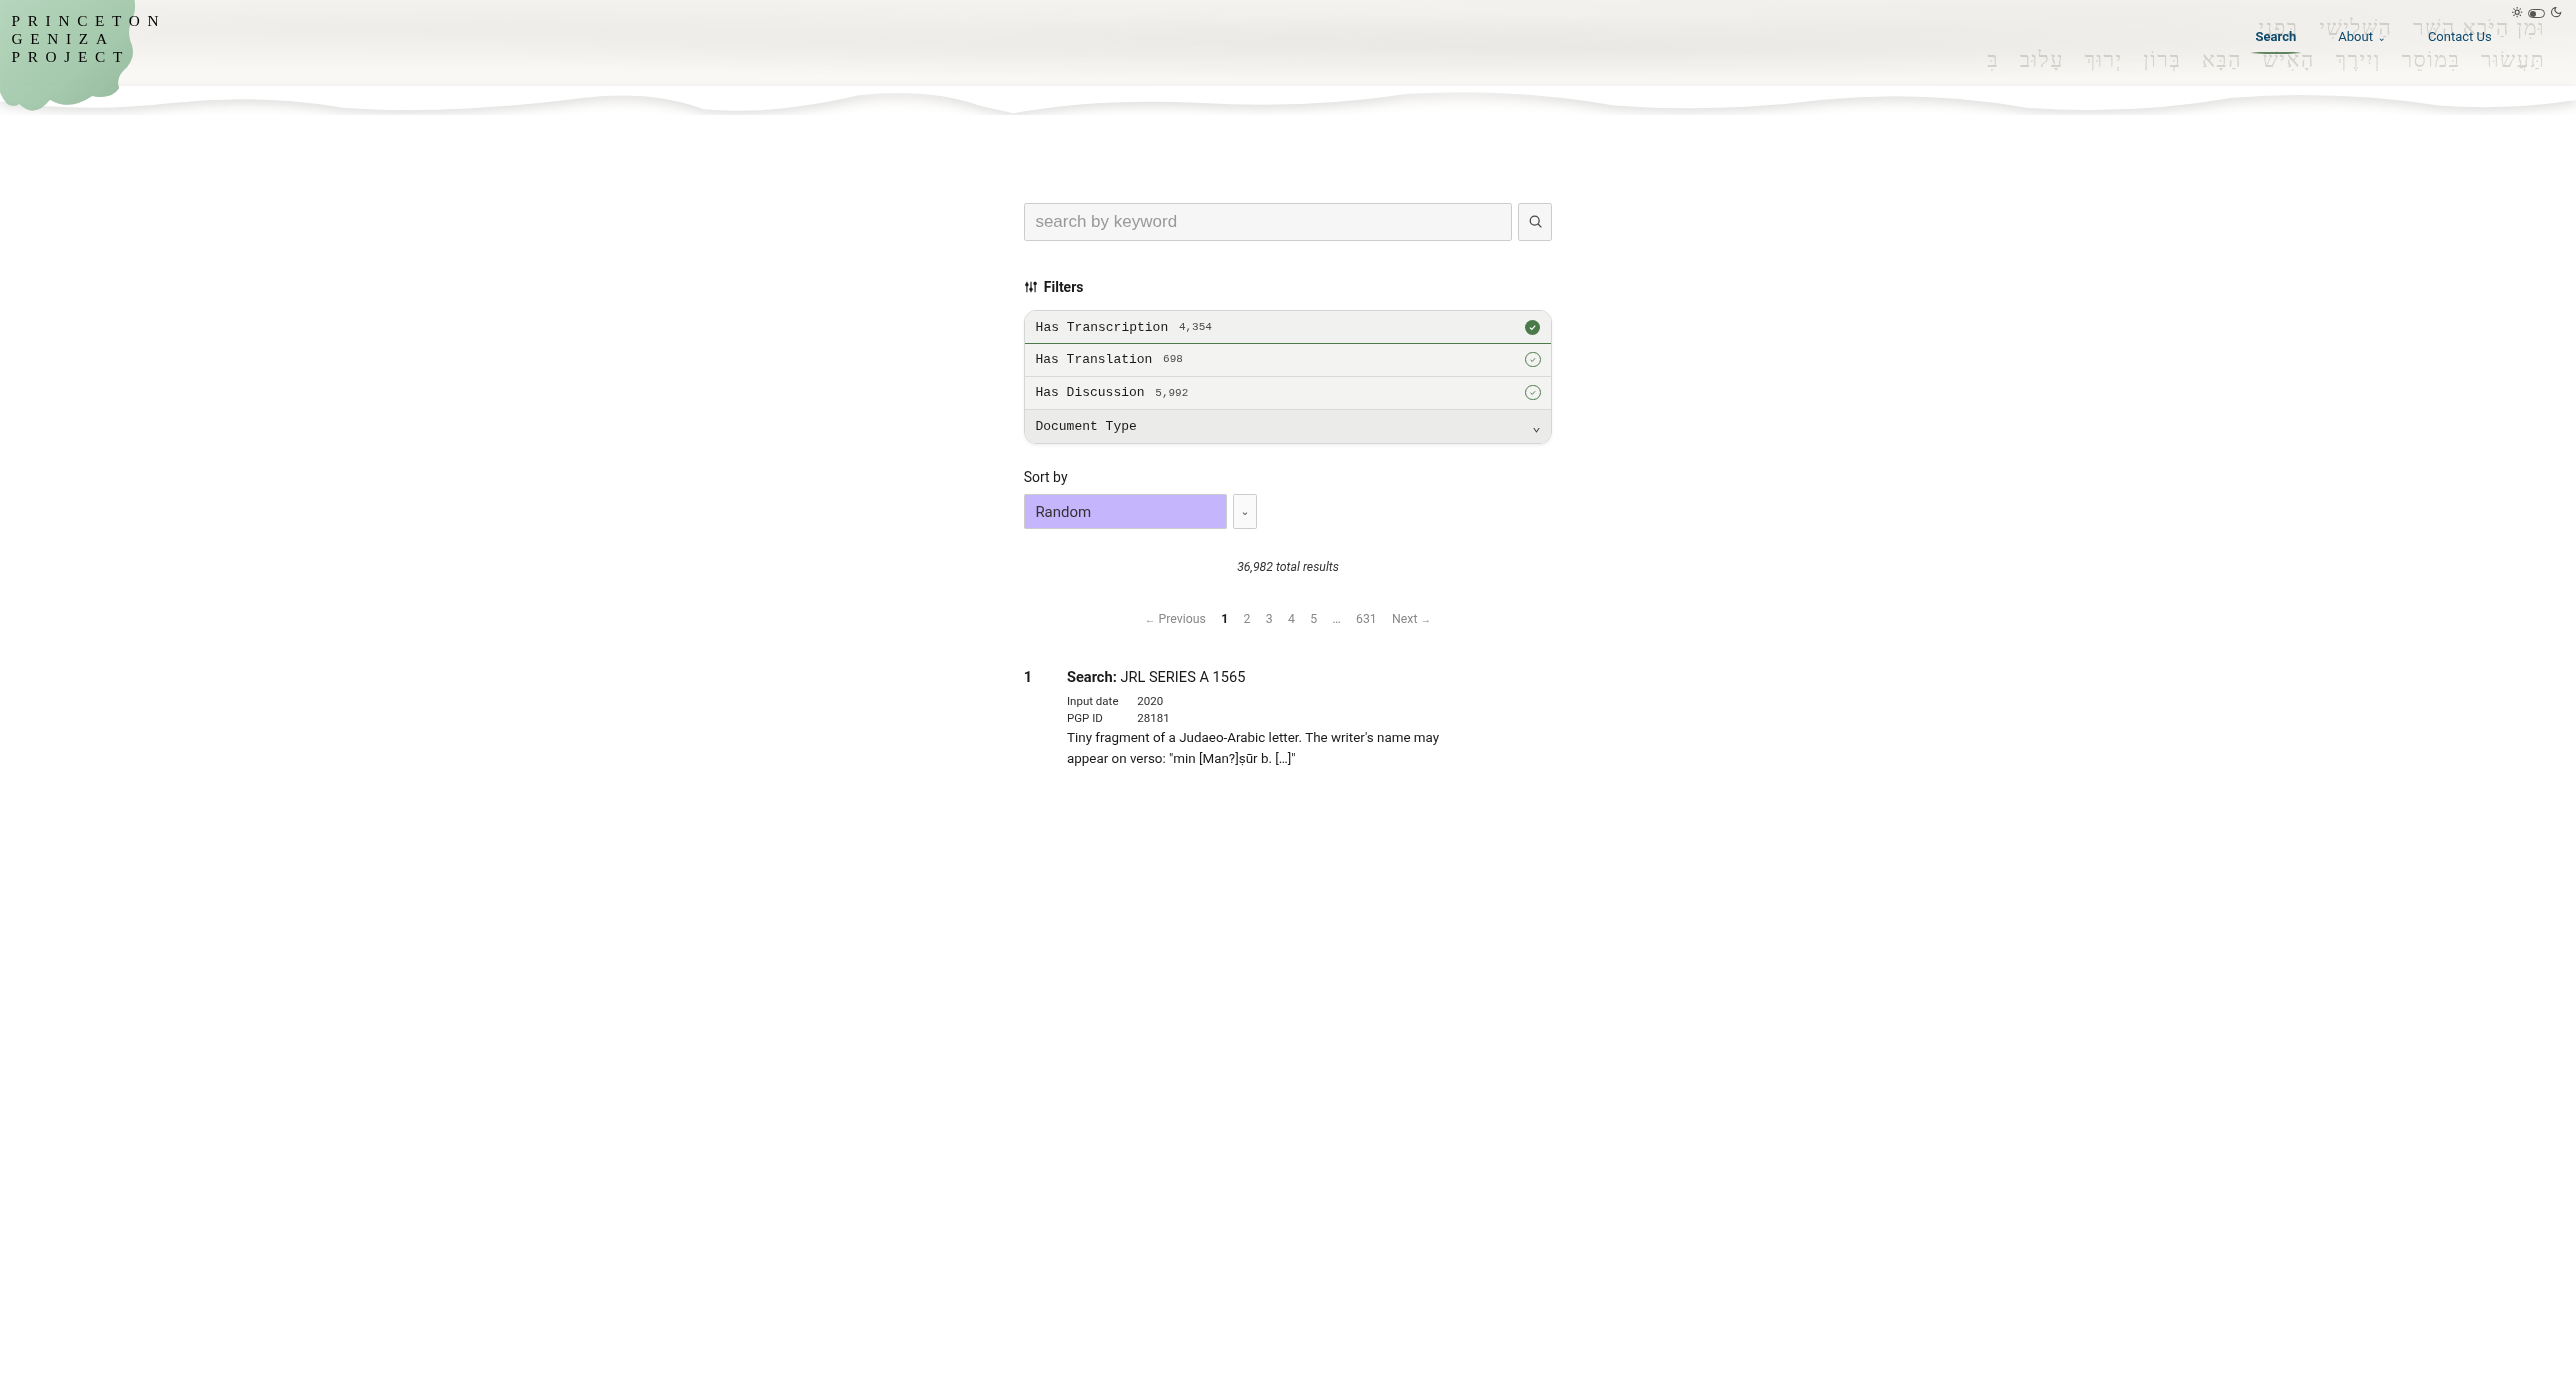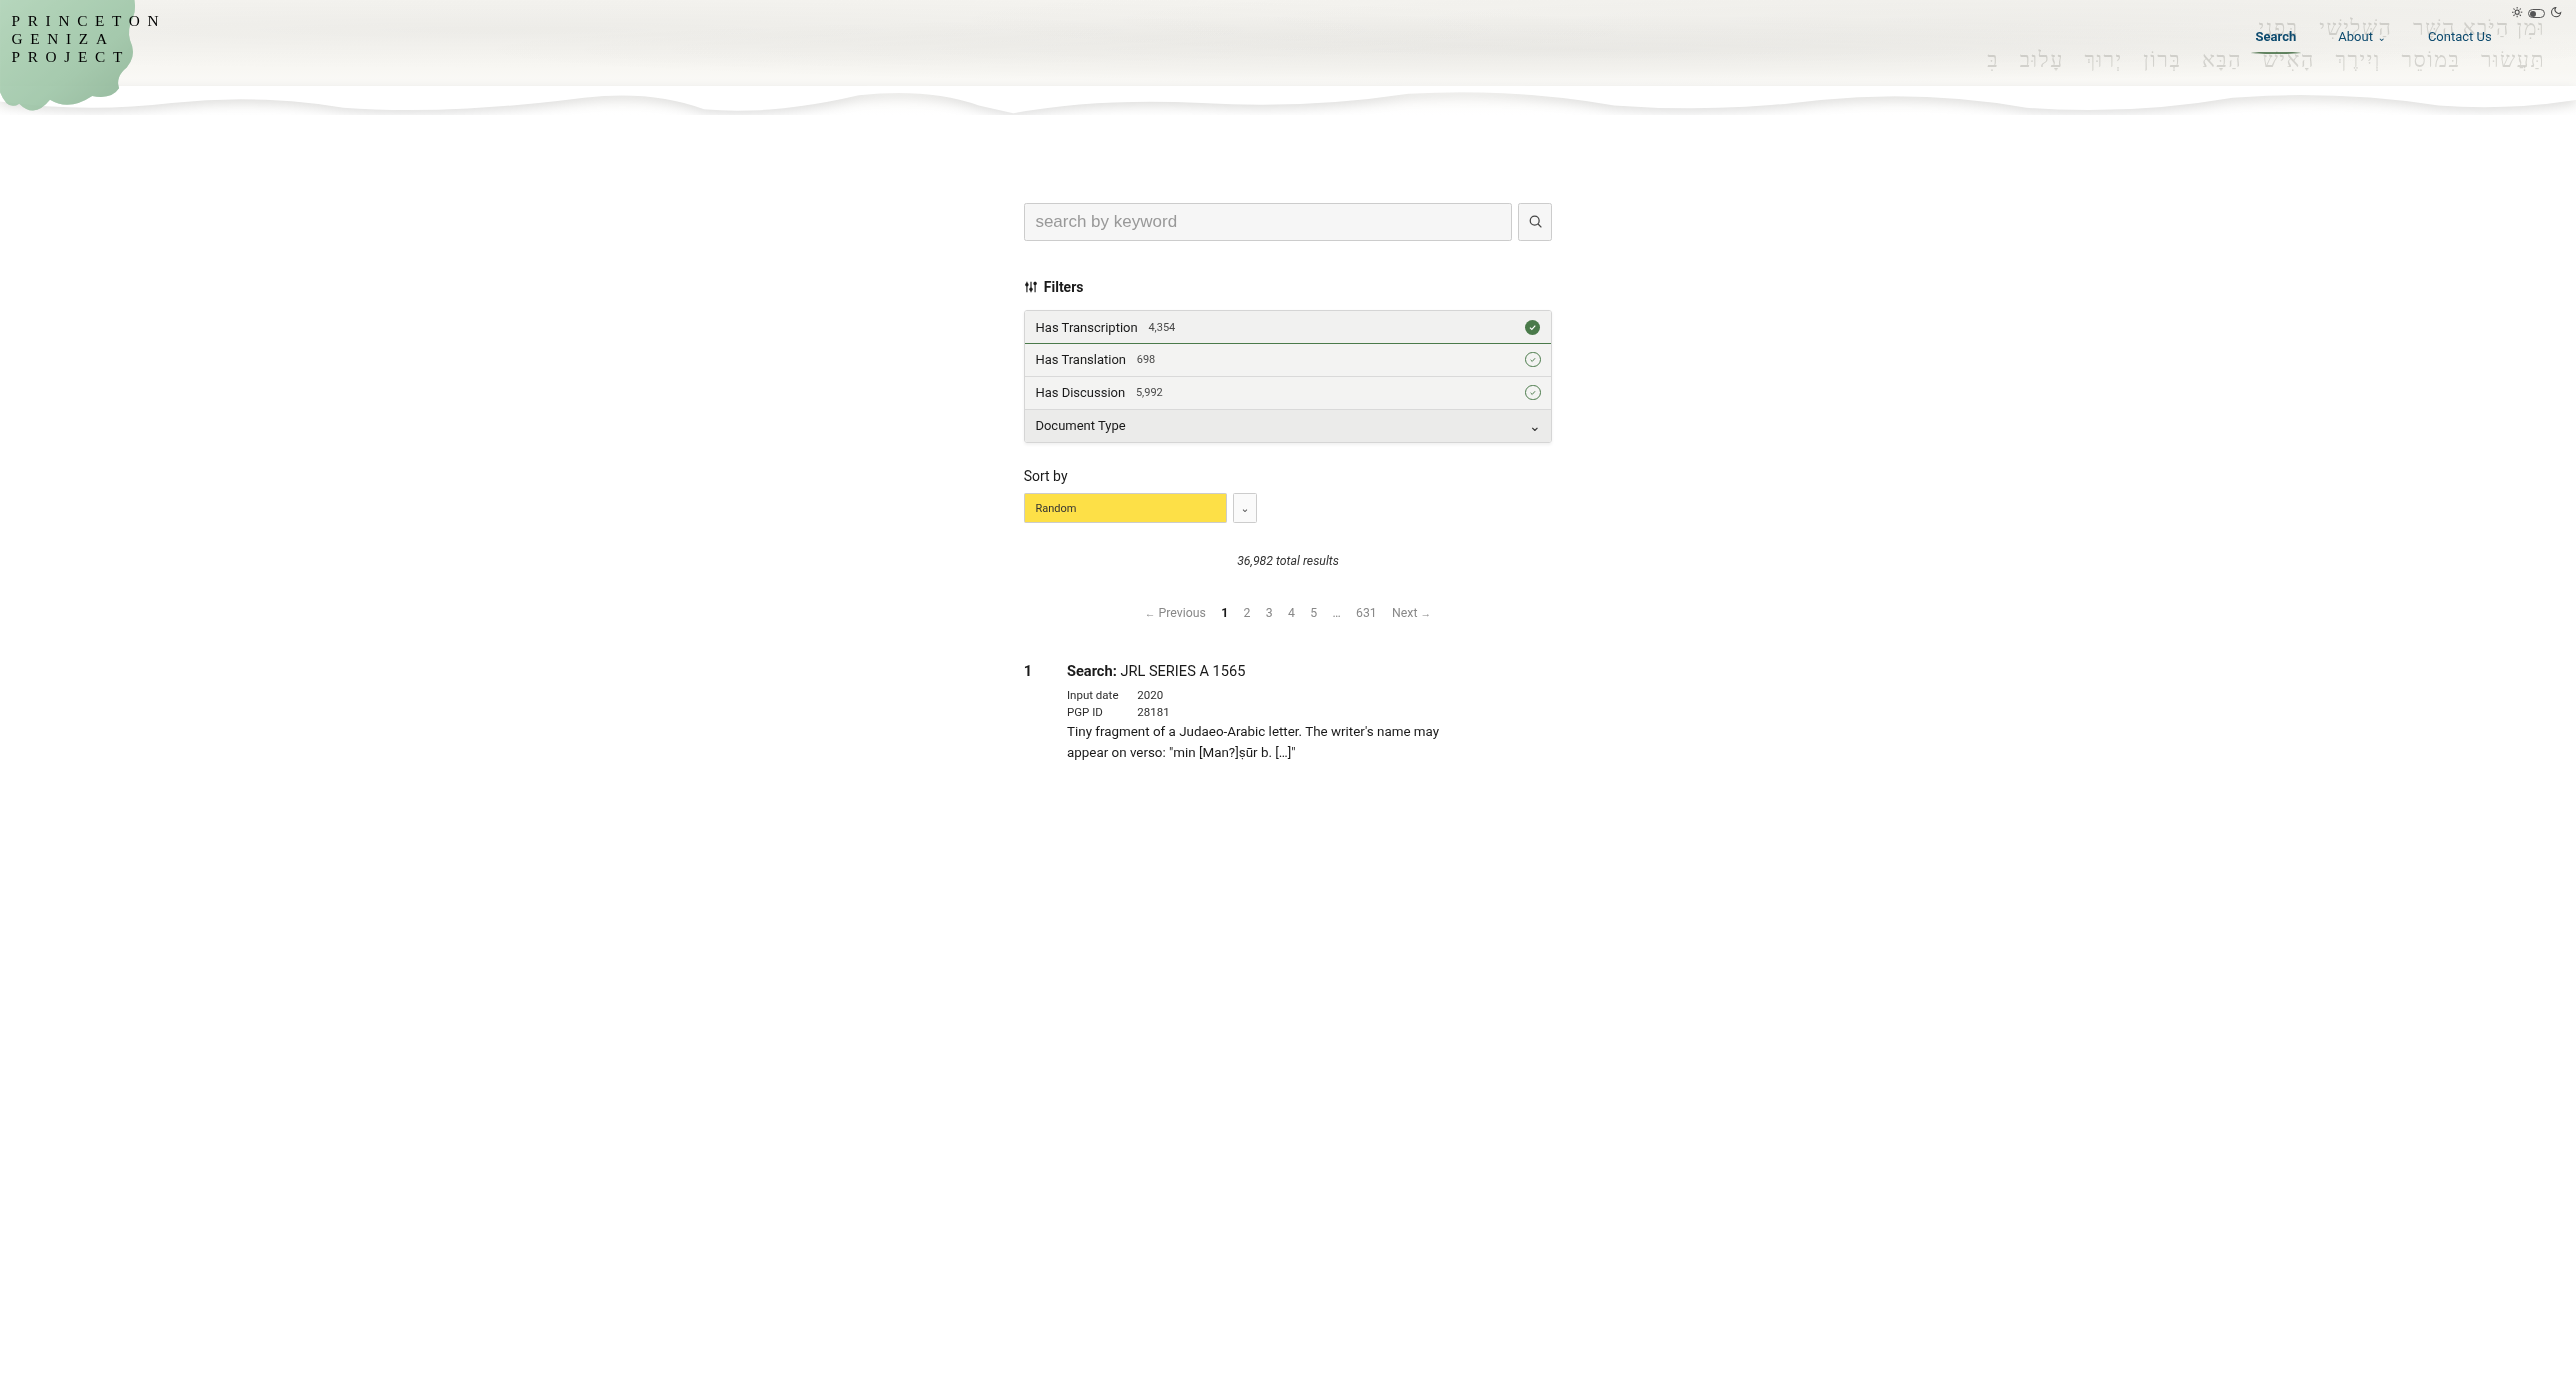--- a/index.html
+++ b/index.html
@@ -181,23 +181,24 @@
     gap: 6.1px;
     margin-top: 38px;
     margin-bottom: 15.3px;
     font-weight: 700;
     font-size: 14px;
   }
   .filters-header svg { width: 14px; height: 14px; stroke: #1a1a1a; fill: none; stroke-width: 2; }
   
   .filter-list {
     border: 0.8px solid #d5d5d5;
-    border-radius: 3px;
+    border-radius: 12px;
     box-shadow: 0 1.5px 3.1px rgba(0,0,0,0.06);
     overflow: hidden;
+    font-family: Liberation Mono, monospace;
   }
   .filter-item {
     display: flex;
     align-items: center;
     padding: 8.4px 10.7px;
     background: #f3f3f2;
     border-bottom: 0.8px solid #d9d9d9;
     cursor: pointer;
     font-size: 13px;
   }
@@ -223,23 +224,23 @@
   .filter-check.off { border: 1.5px solid #4a7a4a; }
   .filter-check.off svg { stroke: #4a7a4a; width: 7.7px; height: 7.7px; stroke-width: 3; fill: none; }
   .filter-chevron { font-size: 14px; color: #333; }
   
   
   .sort-label { margin-top: 24.5px; font-size: 14px; color: #1a1a1a; }
   .sort-row { display: flex; gap: 6.1px; margin-top: 9.2px; }
   .sort-select {
     width: 203px;
     border: 0.8px solid #ccc;
-    background: #fde047;
+    background: #c4b5fd;
     padding: 7.7px 10.7px;
-    font-size: 11px;
+    font-size: 15px;
     color: #333;
     border-radius: 1.5px;
   }
   .sort-toggle {
     width: 24.5px;
     border: 0.8px solid #ccc;
     background: #fafafa;
     display: flex;
     align-items: center;
     justify-content: center;

